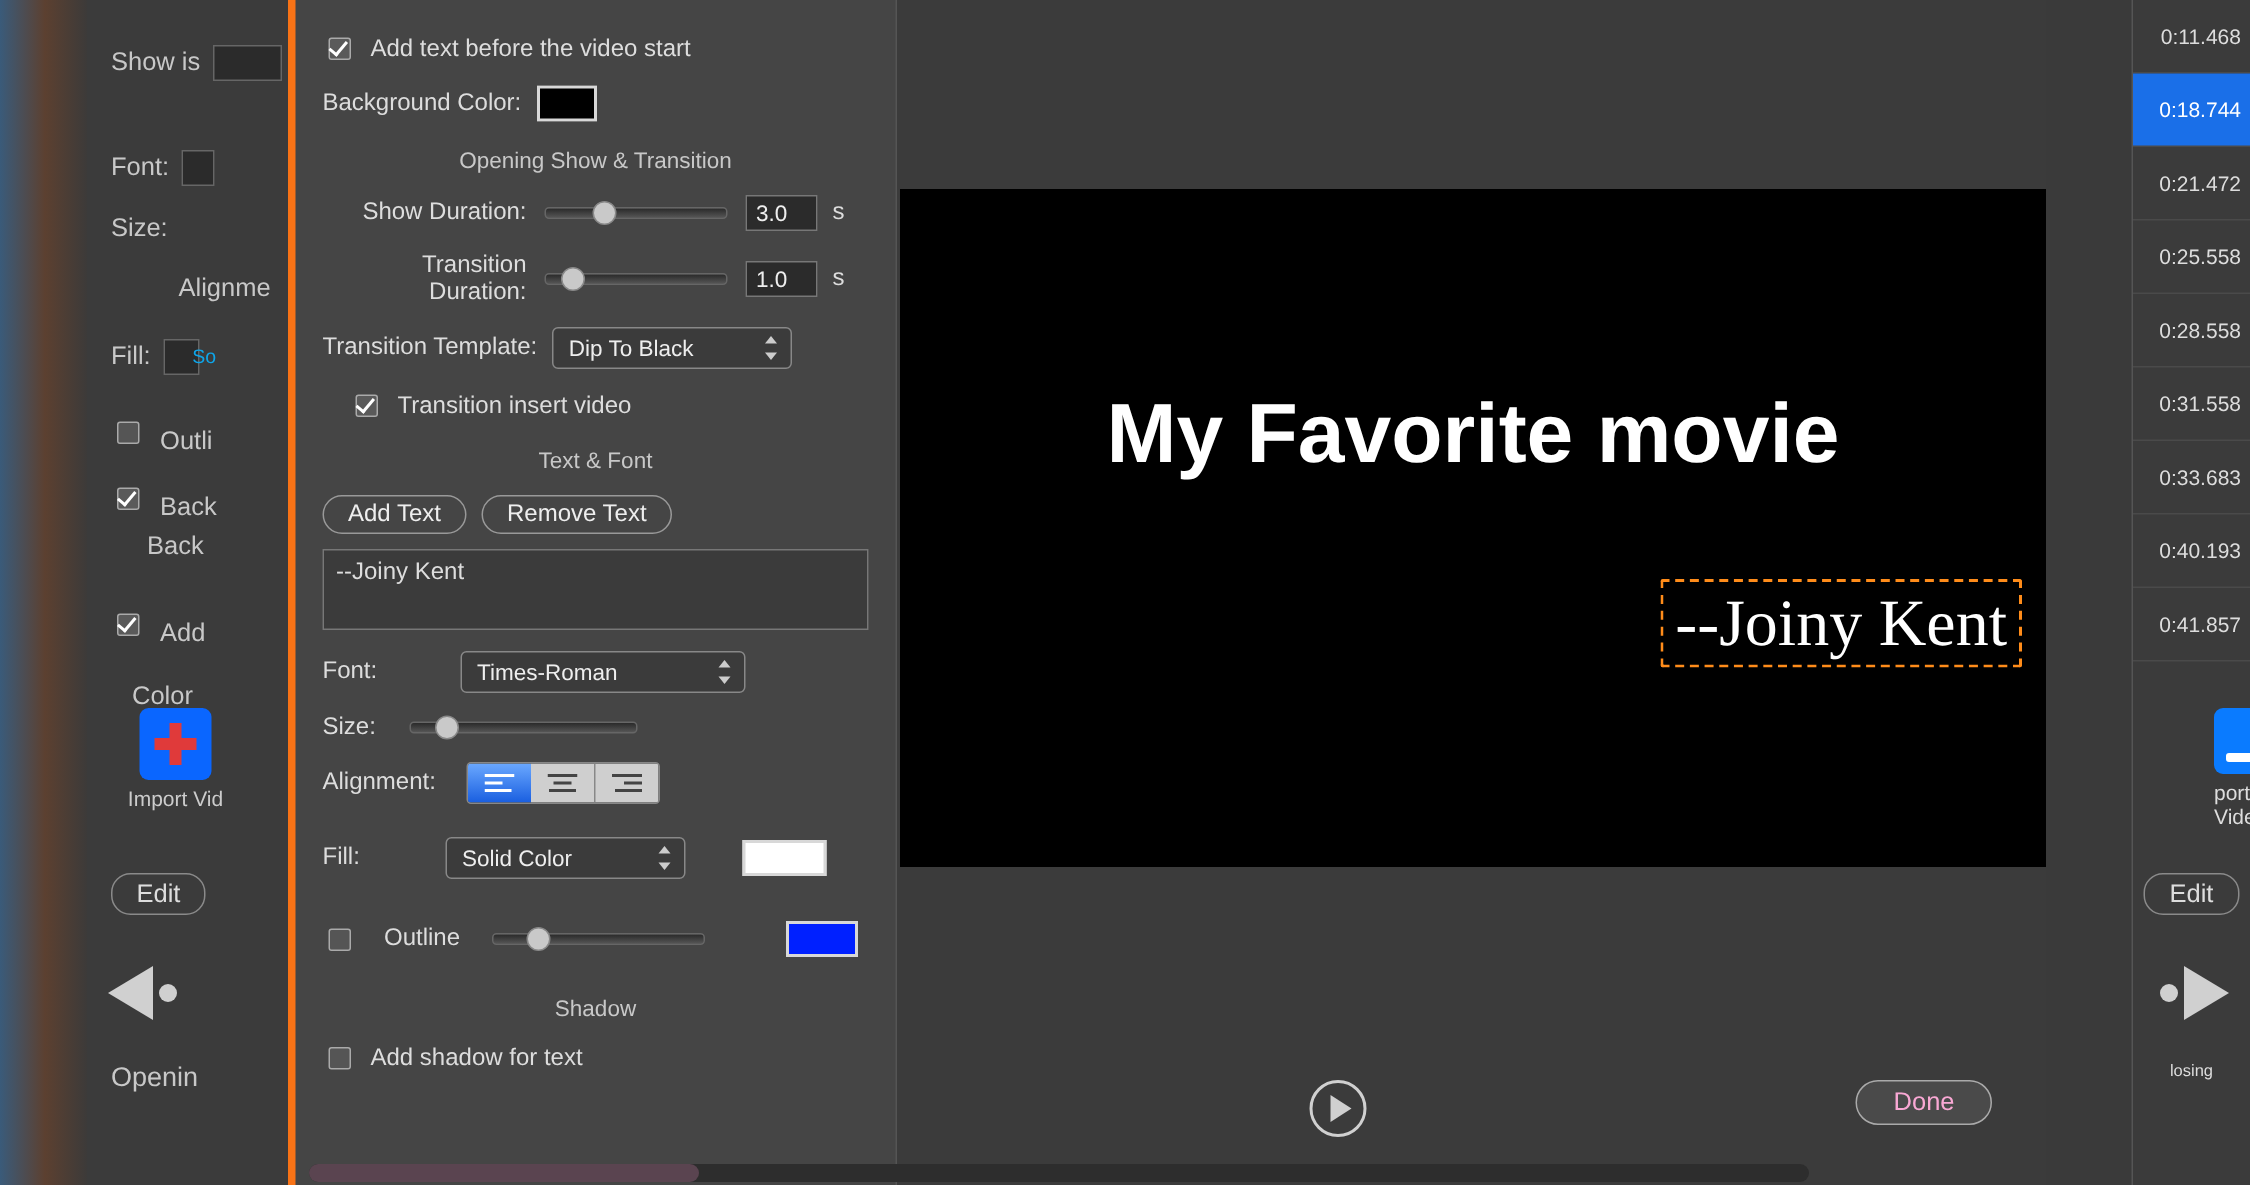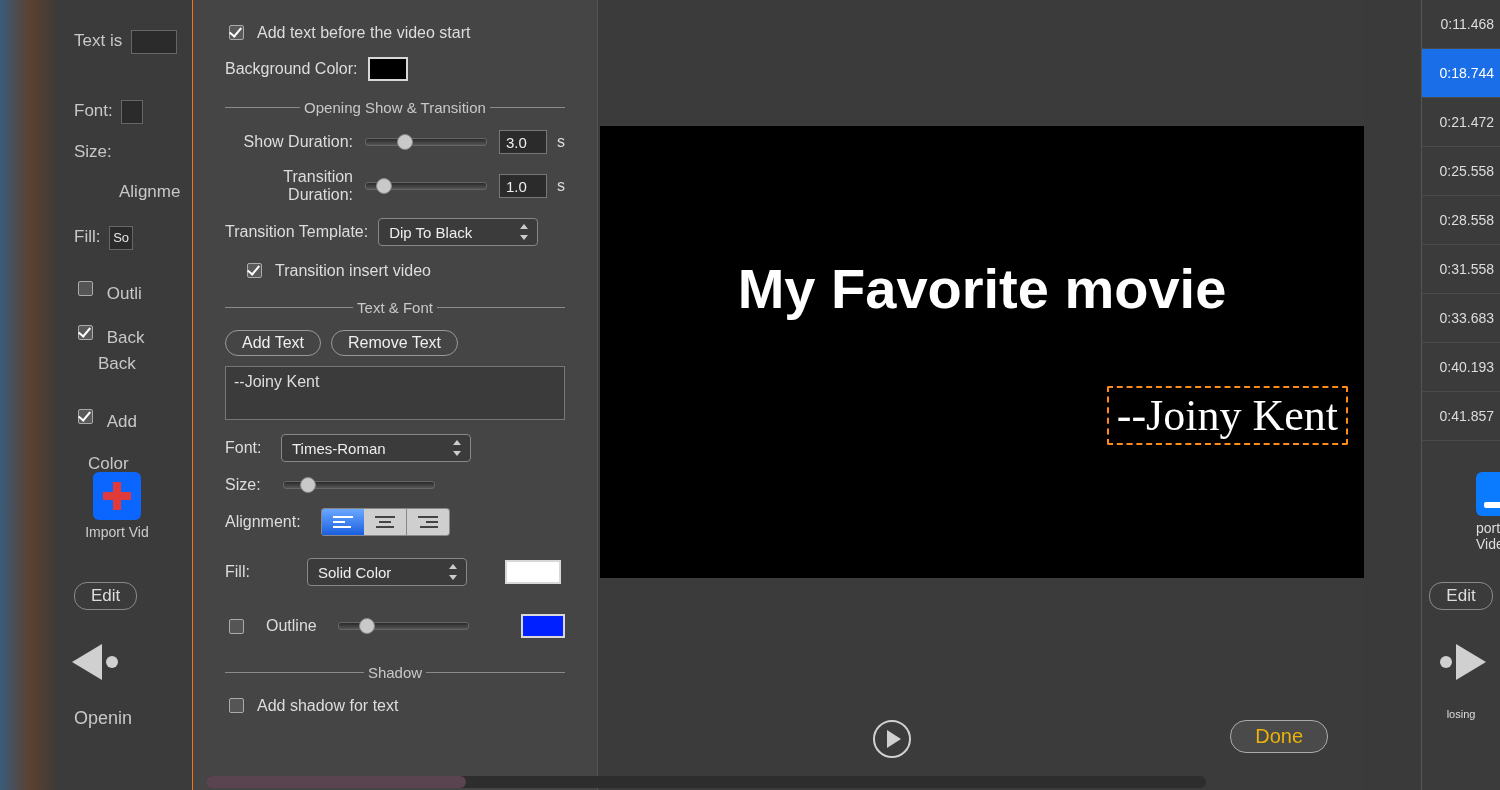--- a/index.html
+++ b/index.html
@@ -22,34 +22,34 @@
   .importblk .icon::after{content:"";position:absolute;left:10px;top:20px;width:28px;height:8px;background:#e03a3a;}
   .importblk .lbl{font-size:14px;color:#ccc;}
   
   .navarrow{position:absolute;top:644px;width:0;height:0;border-top:18px solid transparent;border-bottom:18px solid transparent;}
   .navarrow.left{left:14px;border-right:30px solid #d0d0d0;}
   .navarrow.left::after{content:"";position:absolute;left:34px;top:-6px;width:12px;height:12px;border-radius:50%;background:#d0d0d0;}
   .navarrow.right{right:14px;border-left:30px solid #d0d0d0;}
   .navarrow.right::after{content:"";position:absolute;right:34px;top:-6px;width:12px;height:12px;border-radius:50%;background:#d0d0d0;}
   
   .popover{position:absolute;left:134px;top:0;width:406px;height:790px;
-    background:#454545;border-left:1px solid #f97316;border-right:1px solid #555;color:#ddd;
-    font-size:16px;padding:0 32px;box-sizing:border-box;}
+    background:#454545;border-left:5px solid #f97316;border-right:1px solid #555;color:#ddd;
+    font-size:16px;padding:0 18px;box-sizing:border-box;}
   .popover .row{display:flex;align-items:center;margin-top:14px;gap:10px;}
   .popover .row.first{margin-top:22px;}
   .chk{appearance:none;width:15px;height:15px;border:1px solid #aaa;border-radius:2px;
     background:#555;position:relative;flex:0 0 auto;}
   .chk:checked{background:#5a5a5a;}
   .chk:checked::after{content:"";position:absolute;left:2px;top:-1px;width:5px;height:10px;
     border:solid #fff;border-width:0 2px 2px 0;transform:rotate(40deg);}
   .swatch{width:36px;height:20px;border:2px solid #d8d8d8;}
   .swatch.black{background:#000;}
   .swatch.white{background:#fff;}
   .swatch.blue{background:#0020ff;}
-  .divider{display:flex;align-items:center;margin-top:18px;color:#c8c8c8;}
+  .divider{display:flex;align-items:center;margin-top:18px;color:#c8c8c8;flex-direction:column;}
   .divider .line{flex:1;height:1px;background:#8a8a8a;}
   .divider .cap{padding:0 4px;font-size:15px;white-space:nowrap;}
   .num{width:48px;height:24px;background:#2b2b2b;border:1px solid #777;color:#eee;
     text-align:left;padding:0 6px;font-size:15px;box-sizing:border-box;}
   .unit{color:#ddd;}
   .slider{appearance:none;height:6px;border-radius:3px;
     background:linear-gradient(#2a2a2a,#555);outline:none;border:1px solid #666;}
   .slider::-webkit-slider-thumb{appearance:none;width:16px;height:16px;border-radius:50%;
     background:#c9c9c9;border:1px solid #888;}
   .slider::-moz-range-thumb{width:16px;height:16px;border-radius:50%;
@@ -77,21 +77,21 @@
   .preview .title{position:absolute;left:0;right:0;top:130px;text-align:center;
     font-family:Liberation Sans, sans-serif;font-weight:bold;font-size:56px;color:#fff;}
   .preview .author{position:absolute;right:16px;top:260px;
     font-family:"Times New Roman",Times,serif;font-size:44px;color:#fff;
     border:2px dashed #ff8c1a;border-radius:2px;padding:2px 8px;}
   
   .play{position:absolute;left:815px;top:720px;width:34px;height:34px;border:2px solid #d0d0d0;border-radius:50%;}
   .play::after{content:"";position:absolute;left:12px;top:8px;width:0;height:0;
     border-top:9px solid transparent;border-bottom:9px solid transparent;border-left:14px solid #d0d0d0;}
   .done{position:absolute;right:36px;top:720px;border:1px solid #aaa;border-radius:16px;
-    padding:4px 24px;color:#eab308;background:#4a4a4a;font-size:20px;}
+    padding:4px 24px;color:#f9a8d4;background:#4a4a4a;font-size:17px;}
   
   .sb{position:absolute;left:148px;bottom:2px;width:1000px;height:12px;
     background:#2d2d2d;border-radius:6px;}
   .sb .thumb{height:100%;width:260px;margin-left:0;border-radius:6px;background:#5a4450;}
   
   .rightpanel{position:absolute;right:0;top:0;width:78px;height:790px;
     background:#3b3b3b;border-left:1px solid #555;color:#ddd;font-size:14px;}
   .rightpanel .tc{height:48px;line-height:48px;text-align:right;padding-right:6px;
     border-bottom:1px solid #4a4a4a;}
   .rightpanel .tc.active{background:#1a6fe8;color:#fff;}
@@ -103,32 +103,32 @@
 </style>
 </head>
 <body>
 
 <div class="desktop"></div>
 
 <div class="modal">
 
   <div class="under">
     <span class="under-row" style="top:30px;">
-      <span>Text is</span>
+      <span>Show is</span>
       <span class="under-input" style="width:44px;margin-left:4px;"></span>
     </span>
     <span class="under-row" style="top:100px;">
       <span>Font:</span>
       <span class="under-input" style="width:20px;margin-left:4px;"></span>
     </span>
     <span class="under-row" style="top:142px;">Size:</span>
     <span class="under-row" style="top:182px;margin-left:45px;">Alignme</span>
     <span class="under-row" style="top:226px;">
       <span>Fill:</span>
-      <span class="under-input" style="width:22px;margin-left:4px;"><span style="font-size:13px;color:#e5e5e5;padding-left:3px;">So</span></span>
+      <span class="under-input" style="width:22px;margin-left:4px;"><span style="font-size:13px;color:#0ea5e9;padding-left:18px;">So</span></span>
     </span>
     <span class="under-row" style="top:278px;">
       <input type="checkbox" class="chk" style="">
       <span style="margin-left:6px;">Outli</span>
     </span>
     <span class="under-row" style="top:322px;">
       <input type="checkbox" class="chk" checked="" style="">
       <span style="margin-left:6px;">Back</span>
     </span>
     <span class="under-row" style="top:354px;left:40px;">Back</span>
@@ -198,21 +198,21 @@
     </div>
 
     <div class="row">
       <button class="btn">Add Text</button>
       <button class="btn">Remove Text</button>
     </div>
     <div class="textedit">--Joiny Kent</div>
 
     <div class="row">
       <span style="width:46px;">Font:</span>
-      <span class="sel" style="min-width:150px;">
+      <span class="sel" style="min-width:150px;margin-left:36px;">
         <span>Times-Roman</span>
           <span class="arrows"></span>
       </span>
     </div>
     <div class="row">
       <span style="width:46px;">Size:</span>
       <input type="range" class="slider" min="0" max="100" value="12" style="width: 150px;">
     </div>
     <div class="row">
       <span style="width:86px;">Alignment:</span>

